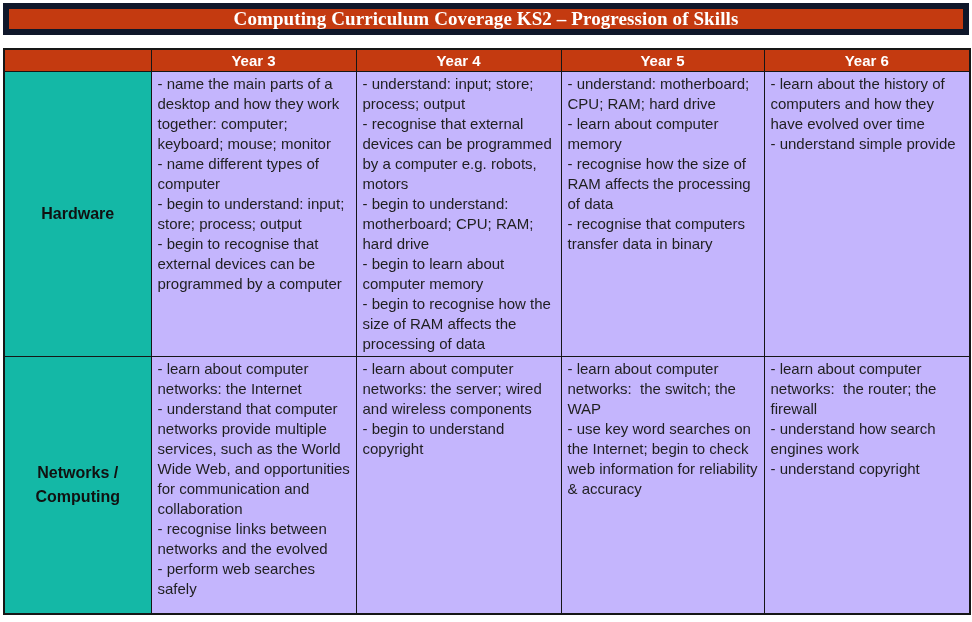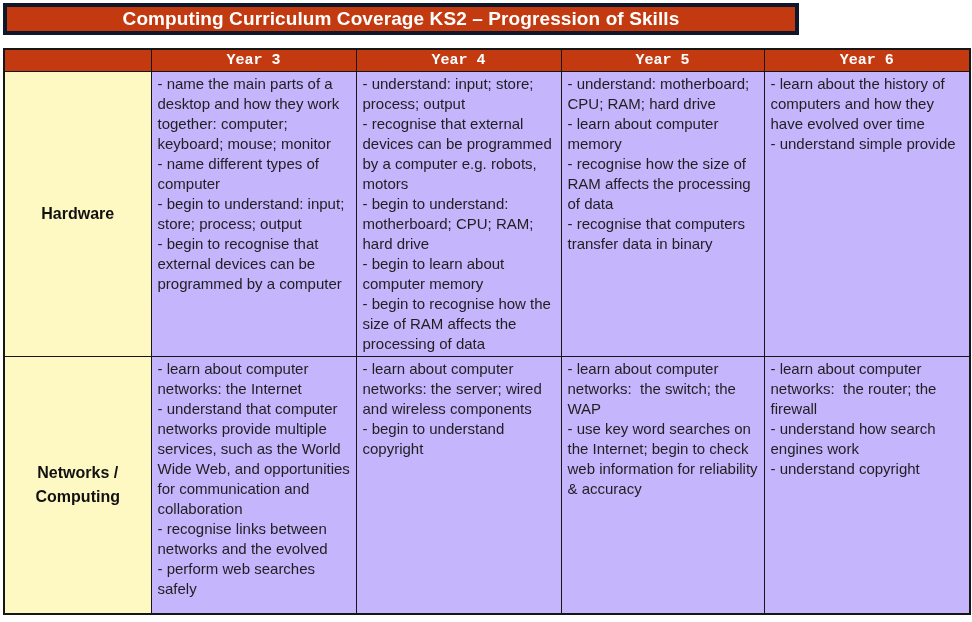--- a/index.html
+++ b/index.html
@@ -7,24 +7,24 @@
   body {
     width: 972px; height: 622px;
     font-family: "Liberation Sans", sans-serif;
     color: #1f1f1f;
     position: relative;
     overflow: hidden;
   }
   .title-bar {
     position: absolute;
     left: 3px; top: 3px;
-    width: 796px; height: 32px;
+    width: 966px; height: 32px;
     background: #c43a10;
-    border: 4px solid #0f172a;
-    display: flex; align-items: center; justify-content: center;
+    border: 6px solid #0f172a;
+    display: flex; align-items: center; justify-content: center; font-family: Liberation Serif, serif;
   }
   .title-bar span {
     color: #ffffff;
     font-size: 19px;
     font-weight: bold;
     letter-spacing: 0.1px;
     white-space: nowrap;
   }
   table.curriculum {
     position: absolute;
@@ -36,34 +36,34 @@
   table.curriculum col.c-label { width: 147px; }
   table.curriculum col.c-y3 { width: 205px; }
   table.curriculum col.c-y4 { width: 205px; }
   table.curriculum col.c-y5 { width: 203px; }
   table.curriculum col.c-y6 { width: 206px; }
   table.curriculum th, table.curriculum td {
     border: 1px solid #161616;
     overflow: hidden;
   }
   table.curriculum { border: 2px solid #161616; }
-  tr.head-row { height: 22px; font-family: Liberation Mono, monospace; }
+  tr.head-row { height: 22px; }
   tr.row-hardware { height: 284px; }
   tr.row-networks { height: 258px; }
   th.yr-head {
     background: #c43a10;
     color: #ffffff;
     font-size: 15px;
     font-weight: bold;
     text-align: center;
     vertical-align: middle;
   }
   th.corner { background: #c43a10; }
   th.row-label {
-    background: #fef9c3;
+    background: #14b8a6;
     color: #111111;
     font-size: 16px;
     font-weight: bold;
     text-align: center;
     vertical-align: middle;
     padding: 2px 8px;
     line-height: 24px;
   }
   td.cell {
     vertical-align: top;

